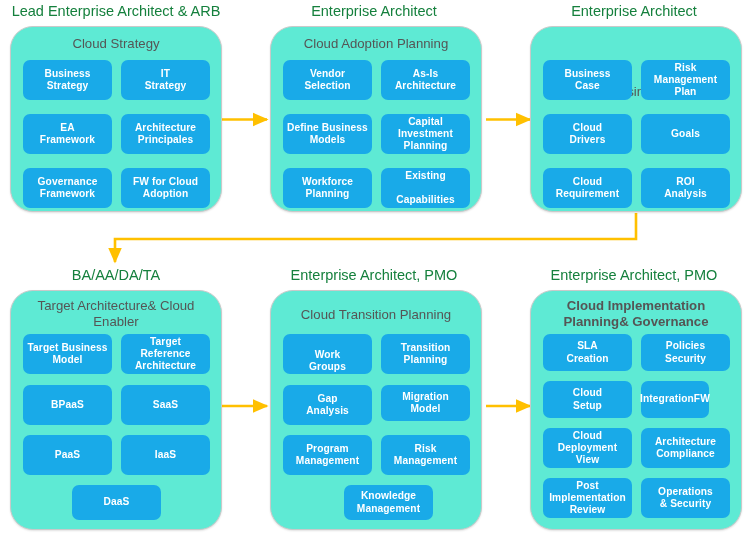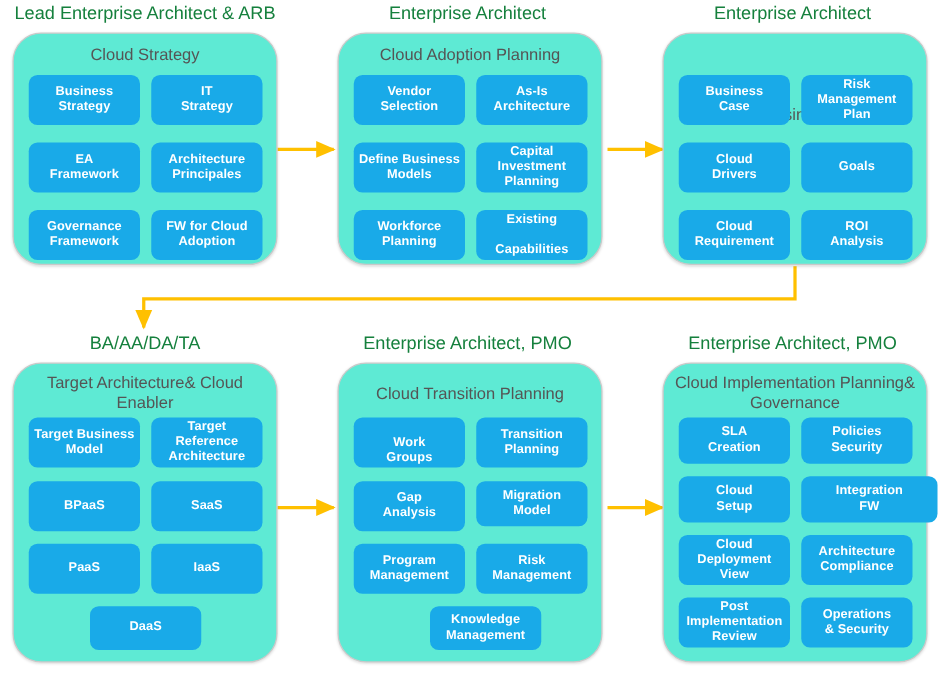--- a/index.html
+++ b/index.html
@@ -262,36 +262,36 @@
 
     <div class="chip" style="left: 61px; top: 194px; width: 89px; height: 35px; flex-direction: column; margin-left: 12px;">
         <span>Knowledge</span>
         <span>Management</span>
       </div>
   </div>
 
   <div class="col-heading" style="left:518px; top:267px; width:232px;">Enterprise Architect, PMO</div>
 
   <div class="card" style="left:530px; top:290px; width:212px; height:240px;">
-    <div class="card-title" style="top:7px; white-space:pre-line;"><span>Cloud Implementation Planning</span><span>&amp; Governance</span></div>
+    <div class="card-title" style="top:7px; white-space:pre-line;font-weight:bold;"><span>Cloud Implementation Planning</span><span>&amp; Governance</span></div>
 
     <div class="chip" style="left: 12px; top: 43px; width: 89px; height: 37px; flex-direction: column;">
         <span>SLA</span>
         <span>Creation</span>
       </div>
     <div class="chip" style="left: 110px; top: 43px; width: 89px; height: 37px; flex-direction: column;">
         <span>Policies</span>
         <span>Security</span>
       </div>
 
     <div class="chip" style="left: 12px; top: 90px; width: 89px; height: 37px; flex-direction: column;">
         <span>Cloud</span>
         <span>Setup</span>
       </div>
-    <div class="chip" style="left: 110px; top: 90px; width: 109px; height: 37px; flex-direction: column; justify-content: center;">
+    <div class="chip" style="left: 110px; top: 90px; width: 68px; height: 37px;  justify-content: center;">
         <span>Integration</span>
         <span>FW</span>
       </div>
 
     <div class="chip" style="left: 12px; top: 137px; width: 89px; height: 40px; flex-direction: column;">
         <span>Cloud</span>
         <span>Deployment</span>
         <span>View</span>
       </div>
     <div class="chip" style="left: 110px; top: 137px; width: 89px; height: 40px; flex-direction: column;">

